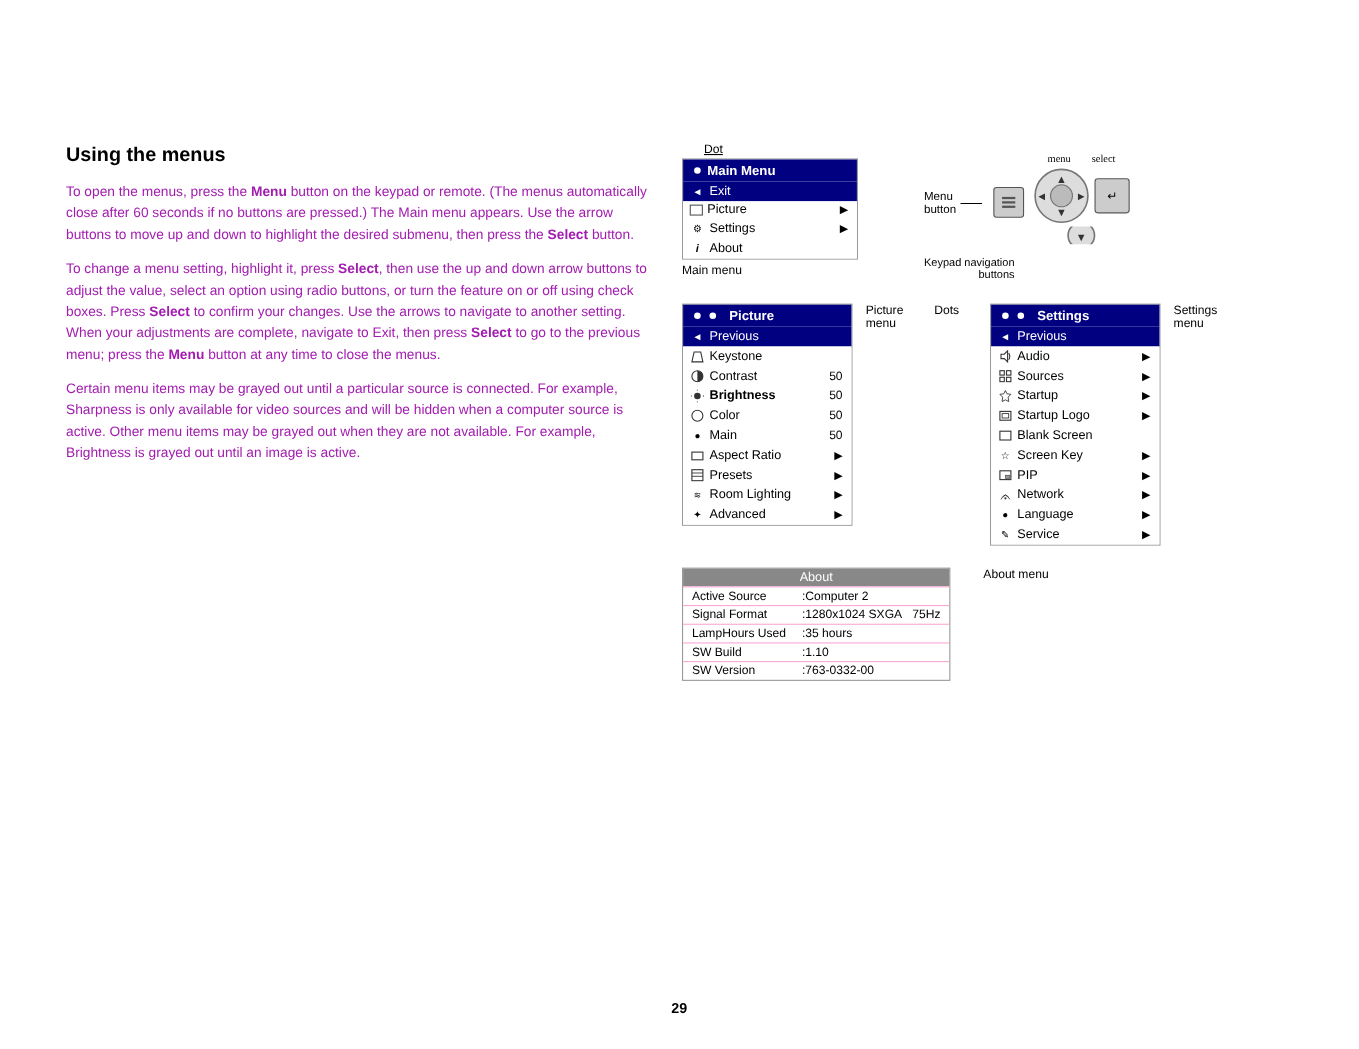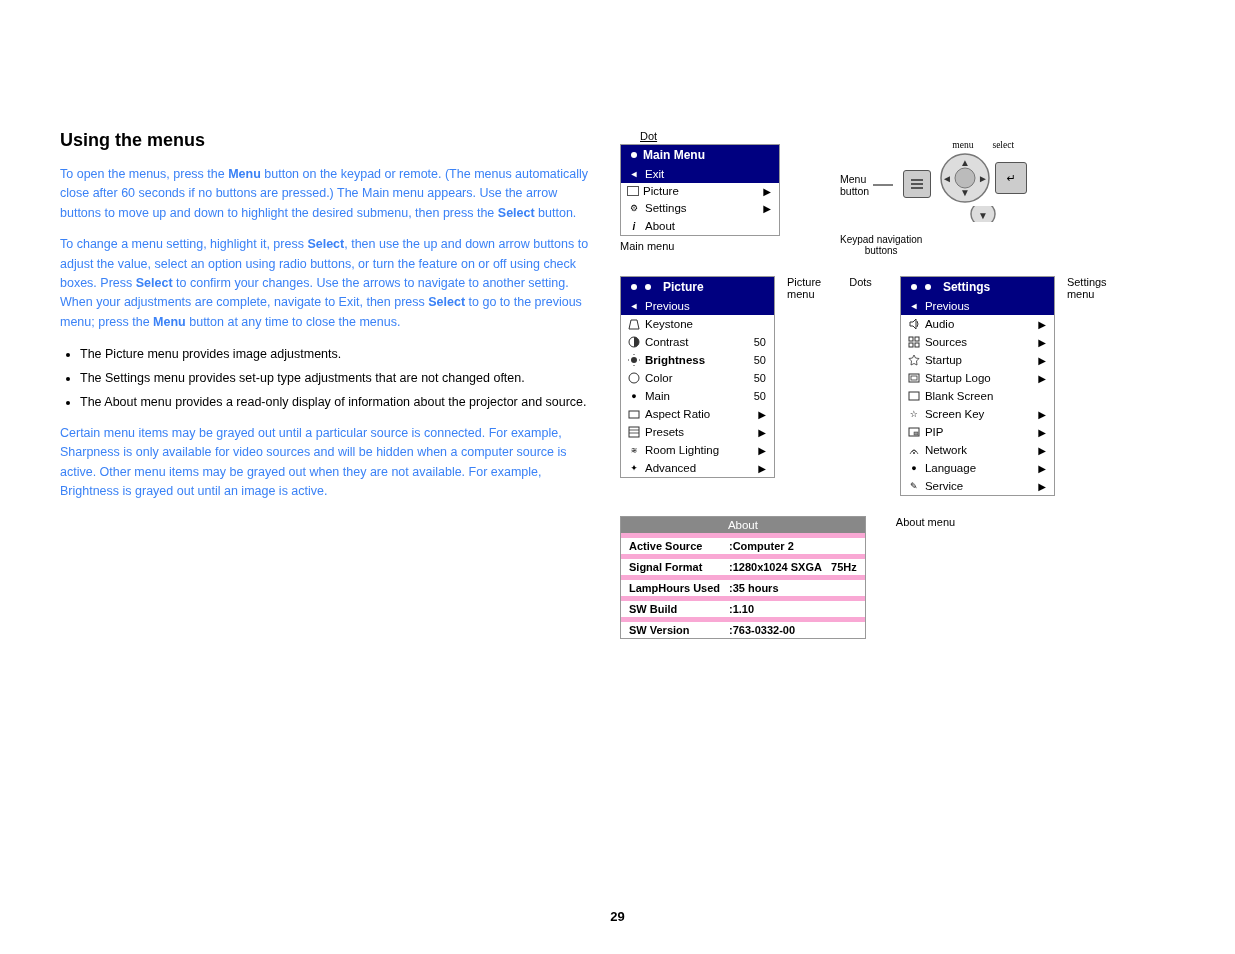--- a/index.html
+++ b/index.html
@@ -31,21 +31,21 @@
     .section-title {
       font-size: 18px;
       font-weight: bold;
       margin-bottom: 14px;
     }
 
     .body-text {
       font-size: 12.5px;
       line-height: 1.55;
       margin-bottom: 12px;
-      color: #3b82f6;
+      color: #a21caf;
     }
 
     .body-text b {
       font-weight: bold;
     }
 
     .bullet-list {
       margin: 0 0 12px 20px;
     }
 
@@ -178,21 +178,21 @@
     }
 
     .keypad-diagram {
       display: flex;
       align-items: flex-start;
       gap: 10px;
     }
 
     .keypad-caption {
       font-size: 10px;
-      text-align: center;
+      text-align: right;
       margin-top: 4px;
     }
 
     
     .middle-section {
       display: flex;
       align-items: flex-start;
       gap: 20px;
       margin-bottom: 20px;
     }
@@ -225,23 +225,22 @@
     .about-title {
       background: #888;
       color: #fff;
       text-align: center;
       padding: 2px 0;
       font-size: 11.5px;
     }
 
     .about-row {
       display: flex;
-      border-top: 5px solid #f9a8d4;
+      border-top: 1px solid #f9a8d4;
       padding: 2px 8px;
-      font-weight: bold;
     }
 
     .about-key {
       width: 100px;
       font-size: 11px;
     }
 
     .about-val {
       font-size: 11px;
     }
@@ -257,25 +256,20 @@
     <p class="body-text">
       To open the menus, press the <b>Menu</b> button on the keypad or remote. (The menus automatically close after 60 seconds if no buttons are pressed.) The Main menu appears. Use the arrow buttons to move up and down to highlight the desired submenu, then press the <b>Select</b> button.
     </p>
 
     <p class="body-text">
       To change a menu setting, highlight it, press <b>Select</b>, then use the up and down arrow buttons to adjust the value, select an option using radio buttons, or turn the feature on or off using check boxes. Press <b>Select</b> to confirm your changes. Use the arrows to navigate to another setting. When your adjustments are complete, navigate to Exit, then press <b>Select</b> to go to the previous menu; press the <b>Menu</b> button at any time to close the menus.
     </p>
 
 
 
-    <ul class="bullet-list">
-      <li>The Picture menu provides image adjustments.</li>
-      <li>The Settings menu provides set-up type adjustments that are not changed often.</li>
-      <li>The About menu provides a read-only display of information about the projector and source.</li>
-    </ul>
 
     <p class="body-text">
       Certain menu items may be grayed out until a particular source is connected. For example, Sharpness is only available for video sources and will be hidden when a computer source is active. Other menu items may be grayed out when they are not available. For example, Brightness is grayed out until an image is active.
     </p>
   </div>
 
   <div class="right-col">
 
     <div class="top-section">
 

